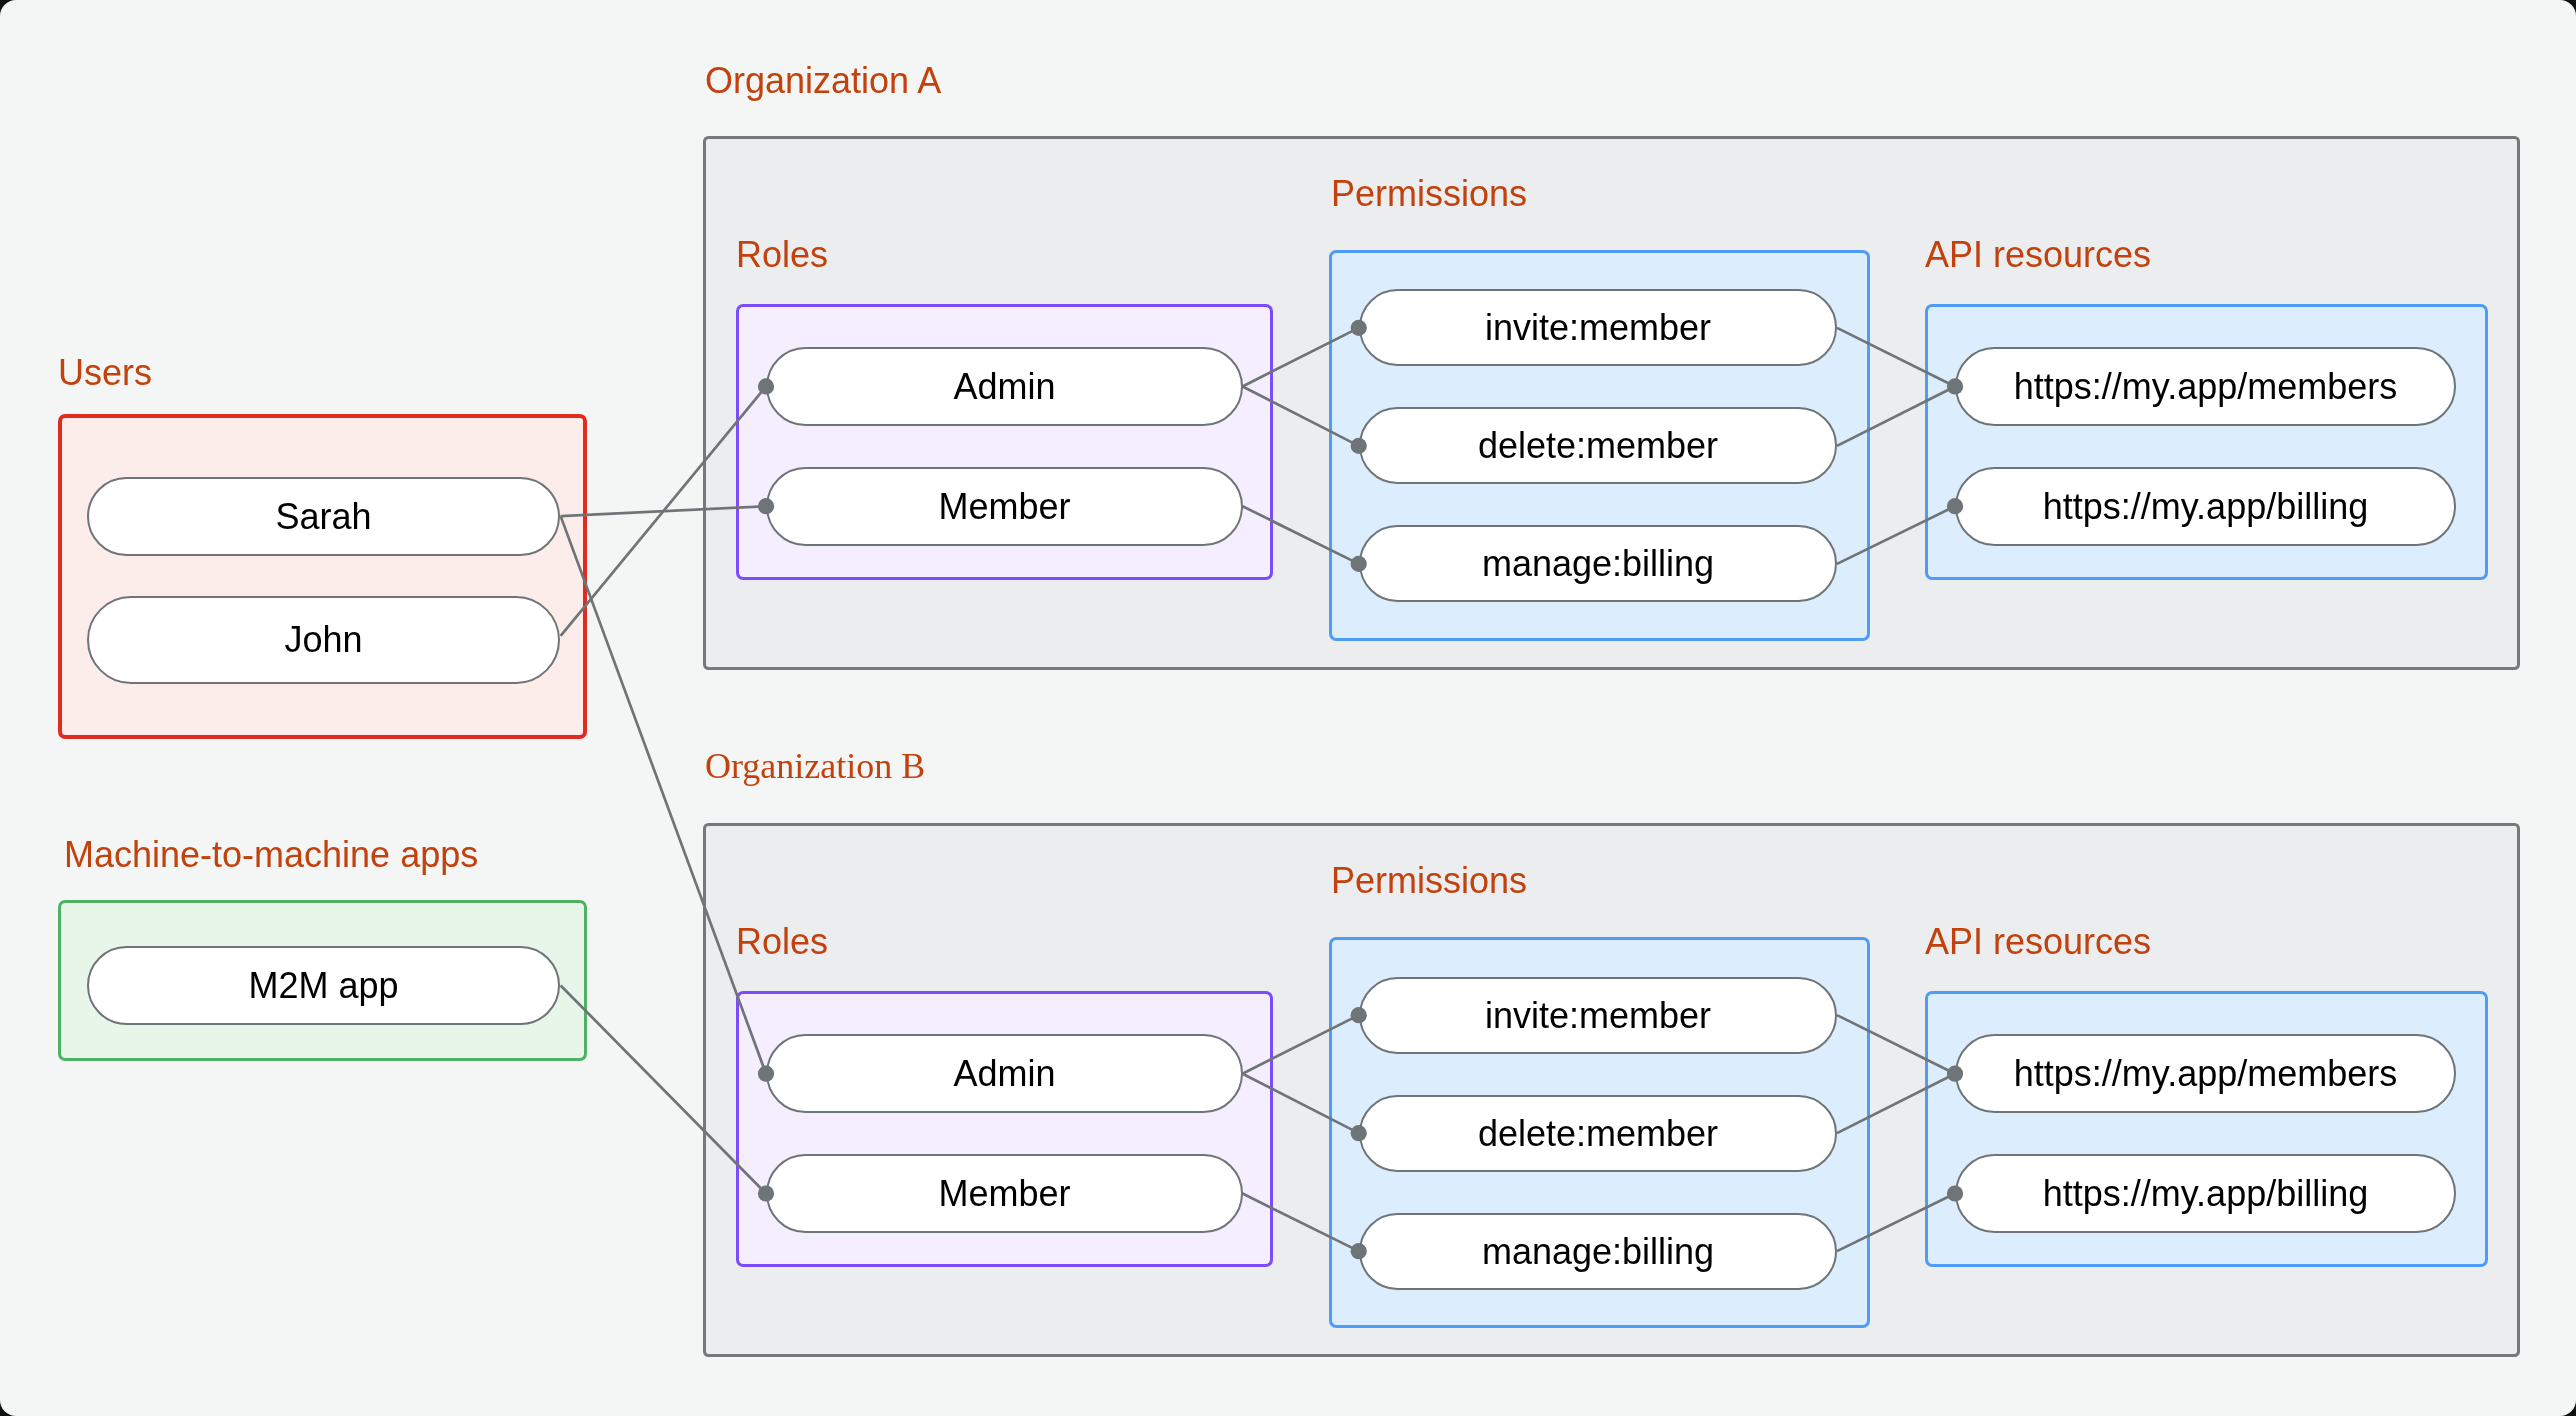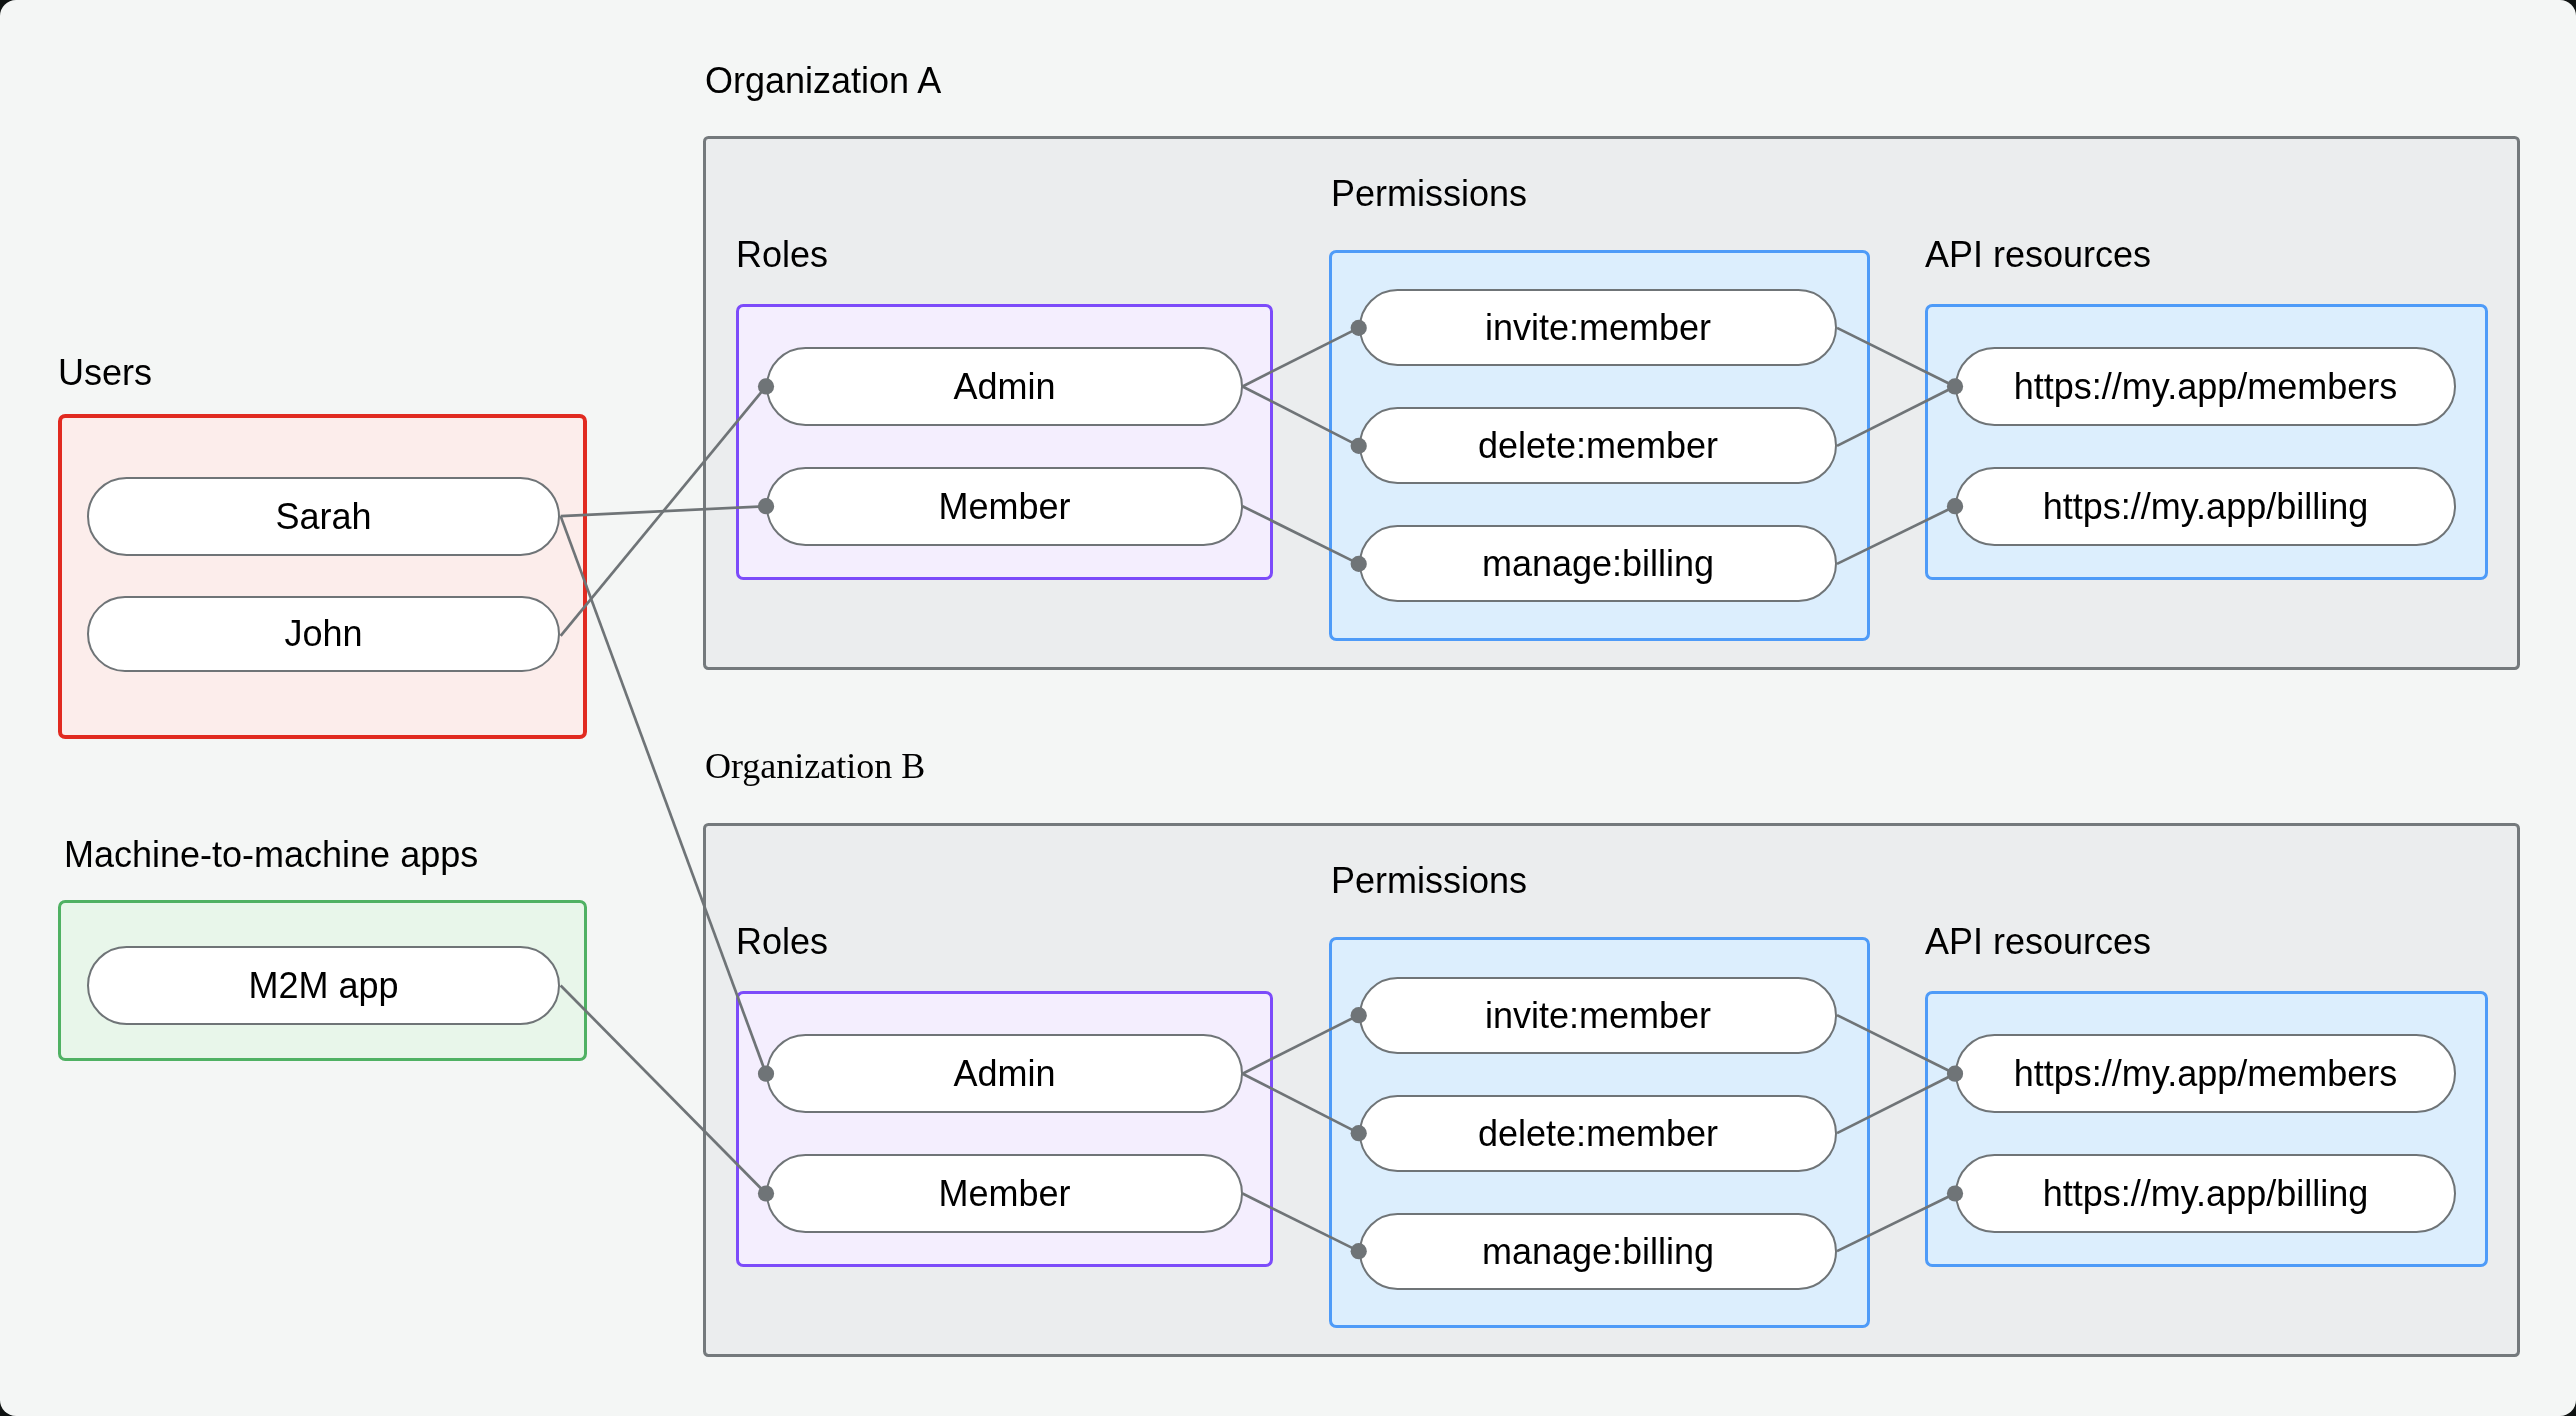--- a/index.html
+++ b/index.html
@@ -1,21 +1,21 @@
 <!DOCTYPE html>
 <html style="font-size:14.4px"><head>
 <meta charset="utf-8">
 <style>
   html,body{margin:0;padding:0;background:#0f1312;}
   .frame{
     position:relative;width:2576px;height:1416px;background:#f4f6f5;
     border-radius:16px;overflow:hidden;
     font-family:"Liberation Sans",sans-serif;color:#15181c;
   }
-  .lbl{position:absolute;font-size:36px;line-height:43px;white-space:nowrap;color:#000000;}
+  .lbl{position:absolute;font-size:36px;line-height:43px;white-space:nowrap;color:#c2410c;}
   .box{position:absolute;border-radius:7.2px;box-sizing:border-box;}
   .users-box{background:#fcedeb;border:4.5px solid #e12a20;}
   .m2m-box{background:#e8f6ea;border:3.6px solid #4fb163;}
   .org-box{background:#ebedee;border:3.6px solid #74797c;border-radius:5.4px;}
   .roles-box{background:#f4eefe;border:3.6px solid #7c4bfa;}
   .perm-box{background:#dceefd;border:3.6px solid #4e9bf8;}
   .api-box{background:#dceefd;border:3.6px solid #4e9bf8;}
   .pill{
     position:absolute;background:#ffffff;border:2.7px solid #6f7477;border-radius:54px;
     display:flex;align-items:center;justify-content:center;
@@ -51,21 +51,21 @@
   <div class="lbl" style="left:736px;top:233px;">Roles</div>
   <div class="lbl" style="left:1331px;top:172px;">Permissions</div>
   <div class="lbl" style="left:1925px;top:233px;">API resources</div>
 
   <div class="lbl" style="left:705px;top:745px;font-family:Liberation Serif, serif;">Organization B</div>
   <div class="lbl" style="left:736px;top:920px;">Roles</div>
   <div class="lbl" style="left:1331px;top:859px;">Permissions</div>
   <div class="lbl" style="left:1925px;top:920px;">API resources</div>
 
   <div class="pill" style="left:87px;top:477px;width:473px;height:79px;text-align:right;">Sarah</div>
-  <div class="pill" style="left:87px;top:596px;width:473px;height:76px;">John</div>
+  <div class="pill" style="left:87px;top:596px;width:473px;height:88px;">John</div>
   <div class="pill" style="left:87px;top:946px;width:473px;height:79px;">M2M app</div>
 
   <div class="pill" style="left:766px;top:347px;width:477px;height:79px;">Admin</div>
   <div class="pill" style="left:766px;top:467px;width:477px;height:79px;">Member</div>
 
   <div class="pill" style="left:1359px;top:289px;width:478px;height:77px;">invite:member</div>
   <div class="pill" style="left:1359px;top:407px;width:478px;height:77px;">delete:member</div>
   <div class="pill" style="left:1359px;top:525px;width:478px;height:77px;">manage:billing</div>
 
   <div class="pill" style="left:1955px;top:347px;width:501px;height:79px;">https://my.app/members</div>

